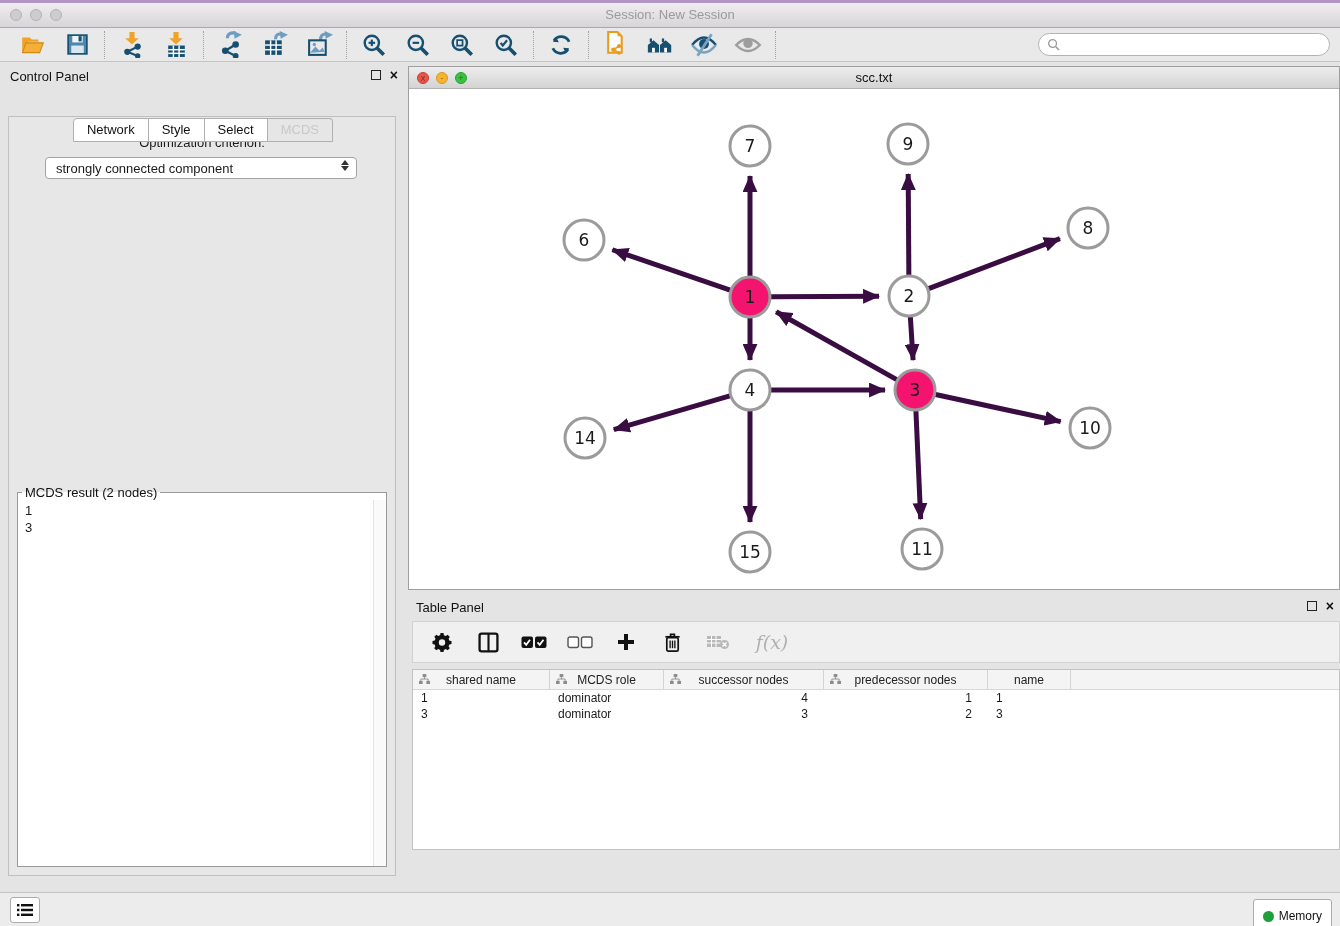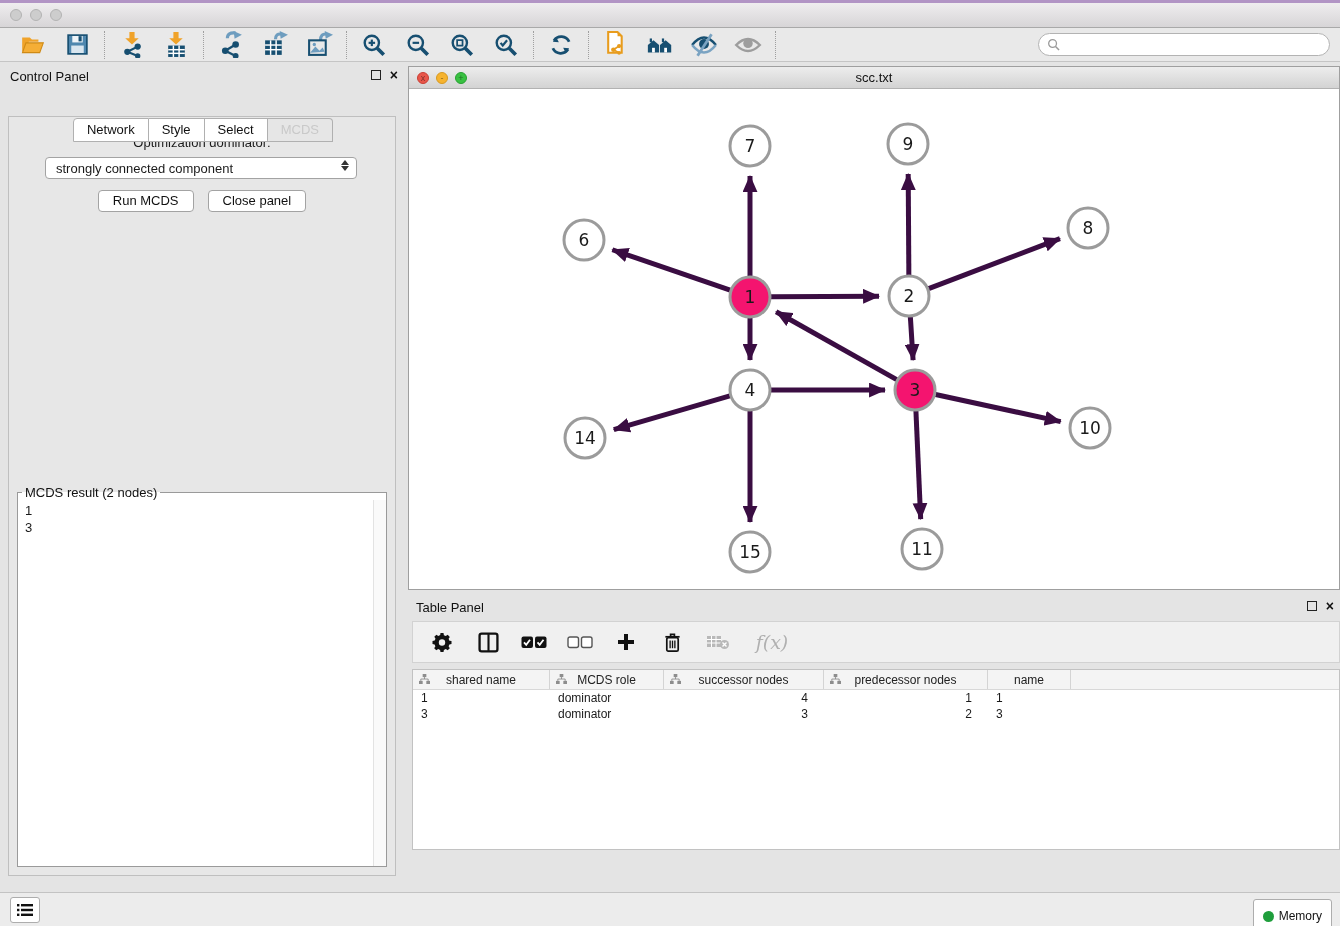--- a/index.html
+++ b/index.html
@@ -128,20 +128,21 @@
 
 <div id="app">
   <div class="purple-strip"></div>
 
   <div class="titlebar">
     <div class="tl-group">
       <div class="tl"></div>
       <div class="tl"></div>
       <div class="tl"></div>
     </div>
+    <div class="win-title">Session: New Session</div>
   </div>
 
   <div class="toolbar">
     <div class="tgroup">
       <div class="tbtn">
         <svg width="26" height="26" viewBox="0 0 24 24">
             <path d="M2 5h7l2 2h6v2H8.2L5 18H2z" fill="#f0a32a"></path>
             <path d="M5.5 10h16l-3.3 9H2.3z" fill="#f5ae36" stroke="#cf8a15" stroke-width="1"></path>
           </svg>
       </div>
@@ -311,31 +312,27 @@
         <span class="ico-close">×</span>
       </span>
     </div>
     <div class="cp-tabs">
       <div class="cp-tab">Network</div>
       <div class="cp-tab">Style</div>
       <div class="cp-tab">Select</div>
       <div class="cp-tab active">MCDS</div>
     </div>
     <div class="cp-body">
-      <div class="opt-label">Optimization dominator:</div>
+      <div class="opt-label">Optimization criterion:</div>
       <div class="dropdown">
         <span>strongly connected component</span>
         <span class="dd-stepper">
             <span class="dd-up"></span>
             <span class="dd-down"></span>
           </span>
-      </div>
-      <div class="cp-btnrow">
-        <button class="btn">Run MCDS</button>
-        <button class="btn">Close panel</button>
       </div>
       <fieldset class="mcds-fieldset">
         <legend>MCDS result (2 nodes)</legend>
         <div style="position:relative; width:100%; height:100%;">
           <div class="mcds-text" id="mcds-result-text">1
 3</div>
           <div class="mcds-scroll"></div>
         </div>
       </fieldset>
     </div>

